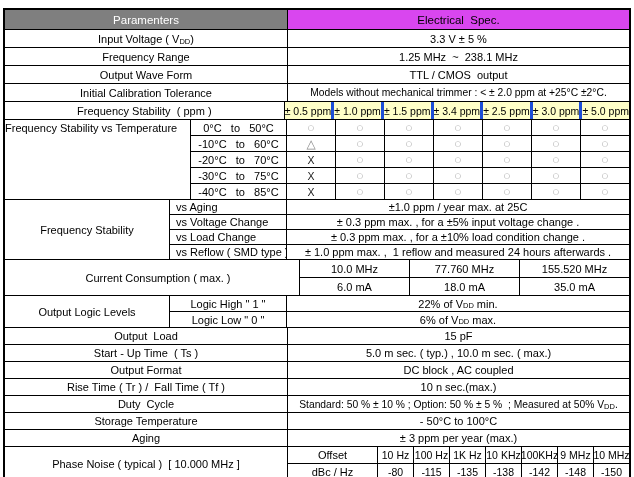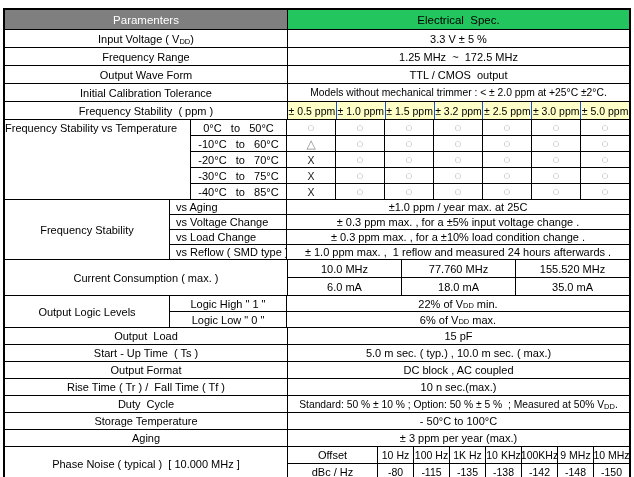--- a/index.html
+++ b/index.html
@@ -12,32 +12,32 @@
           font-size: 11px; white-space: pre; overflow: hidden; }
   .bl { border-left: 1px solid #000; }
   .col-left-full { width: 282px; }
   .col-right { flex: 1; }
   .t-label-col { width: 185px; }
   .t-range-col { width: 96px; }
   .s-label-col { width: 164px; }
   .s-sub-col { width: 117px; }
   .pn-offset-col { width: 89px; }
   .h19 { height: 19px; } .h18 { height: 18px; } .h17 { height: 17px; }
-  .h80 { height: 80px; } .h60 { height: 60px; } .h36 { height: 36px; }
+  .h80 { height: 80px; } .h60 { height: 60px; } .h36 { height: 36px; padding-left: 12px; }
   .h32 { height: 32px; } .h34 { height: 34px; }
   .hdr-left  { background: #7f7f7f; color: #ffffff; font-size: 11.5px; }
-  .hdr-right { background: #22c55e; color: #000000; font-size: 11.5px; }
+  .hdr-right { background: #d946ef; color: #000000; font-size: 11.5px; }
   .yellow { background: #ffffc8; }
   .stack { display: flex; flex-direction: column; }
   .stack > .subrow { flex: 1; border-top: 1px solid #000; display: flex; }
   .stack > .subrow:first-child { border-top: none; }
   .splitrow > .cell { flex: 1; border-left: 1px solid #000; }
   .splitrow > .cell:first-child { border-left: none; }
   .yrow { display: flex; flex: 1; }
-  .yrow > .cell { flex: 1; border-left: 1px solid #1d4ed8; font-size: 10.5px; }
+  .yrow > .cell { flex: 1; border-left: 3px solid #1d4ed8; font-size: 10.5px; }
   .yrow > .cell:first-child { border-left: none; }
   .left-align { justify-content: flex-start; padding-left: 6px; text-align: left; }
   .small { font-size: 10.3px; }
   sub { font-size: 7.5px; line-height: 1; align-self: flex-end; padding-bottom: 2px; }
   .tempbox { flex-direction: row; align-items: stretch; justify-content: flex-start; }
   .t-title { height: 16px; display: flex; align-items: center; justify-content: center; font-size: 11px; white-space: pre; }
   .legend { margin-top: 14px; }
   .legend-line { height: 16px; display: flex; align-items: center; padding-left: 14px; gap: 6px; font-size: 11px; white-space: pre; }
   .sym-circle { color: #b4b4b4; font-size: 13px; }
   .sym-tri { color: #8c8c8c; font-size: 12px; }
@@ -55,40 +55,40 @@
     <div class="cell col-right hdr-right bl">Electrical  Spec.</div>
   </div>
 
   <div class="row h18">
     <div class="cell col-left-full"><span>Input Voltage ( V</span><sub>DD</sub><span>)</span></div>
     <div class="cell col-right bl">3.3 V ± 5 %</div>
   </div>
 
   <div class="row h18">
     <div class="cell col-left-full">Frequency Range</div>
-    <div class="cell col-right bl">1.25 MHz  ~  172.5 MHz</div>
+    <div class="cell col-right bl">1.25 MHz  ~  238.1 MHz</div>
   </div>
 
   <div class="row h18">
     <div class="cell col-left-full">Output Wave Form</div>
     <div class="cell col-right bl">TTL / CMOS  output</div>
   </div>
 
   <div class="row h18">
     <div class="cell col-left-full">Initial Calibration Tolerance</div>
     <div class="cell col-right bl small">Models without mechanical trimmer : &lt; ± 2.0 ppm at +25°C ±2°C.</div>
   </div>
 
   <div class="row h18">
     <div class="cell col-left-full">Frequency Stability  ( ppm )</div>
     <div class="col-right bl yrow">
       <div class="cell yellow">± 0.5 ppm</div>
       <div class="cell yellow">± 1.0 ppm</div>
       <div class="cell yellow">± 1.5 ppm</div>
-      <div class="cell yellow">± 3.2 ppm</div>
+      <div class="cell yellow">± 3.4 ppm</div>
       <div class="cell yellow">± 2.5 ppm</div>
       <div class="cell yellow">± 3.0 ppm</div>
       <div class="cell yellow">± 5.0 ppm</div>
     </div>
   </div>
 
   <div class="row h80">
     <div class="cell t-label-col tempbox">
       <div class="t-title">Frequency Stability vs Temperature</div>
       <div class="legend">

